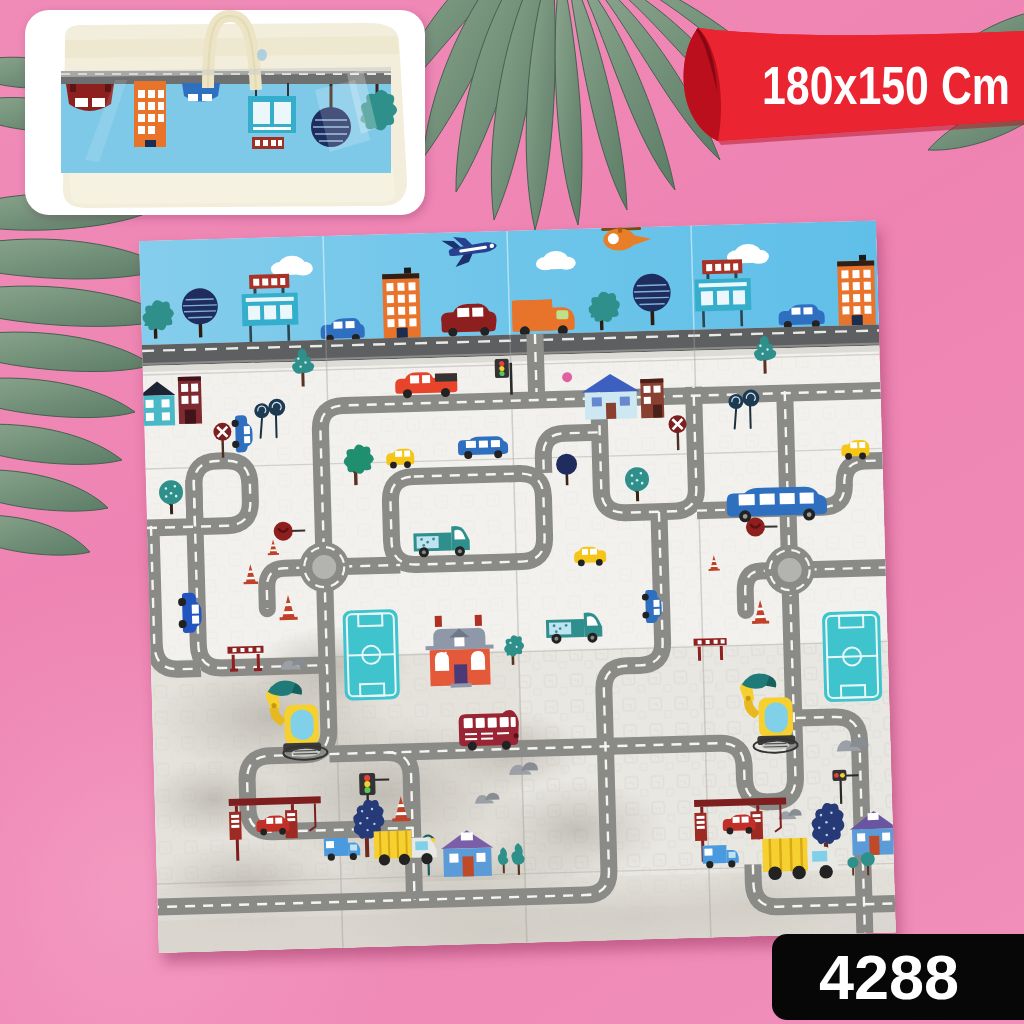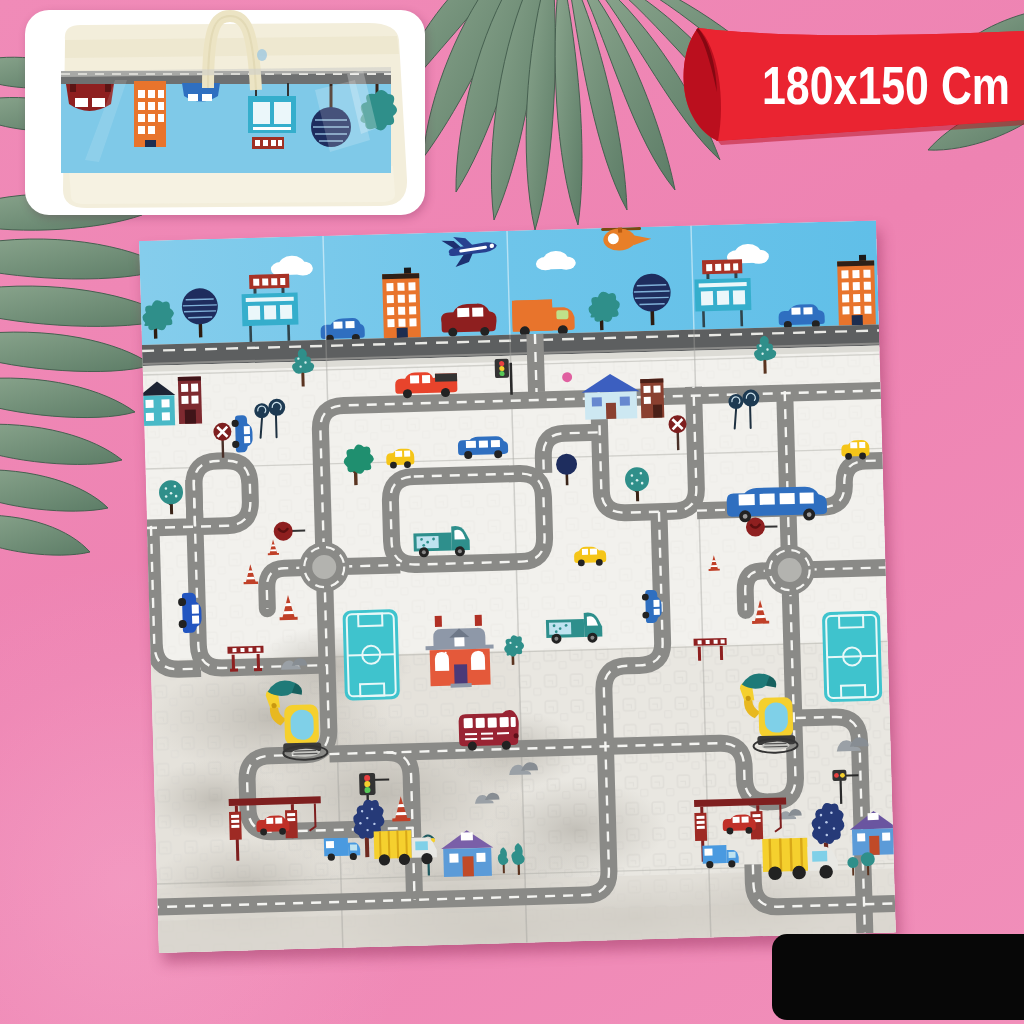--- a/index.html
+++ b/index.html
@@ -1099,13 +1099,14 @@
 <svg class="abs" style="left:660px;top:0" width="364" height="220" viewBox="0 0 364 220">
 <path d="M38 28 C28 40 22 62 24 86 C26 112 40 133 58 141 L364 120 L364 31 C250 36 120 38 38 28 Z" fill="#e8212e"></path>
 <path d="M38 28 C58 46 64 100 56 141 L364 120 L364 31 C250 36 120 38 38 28 Z" fill="#ea2431"></path>
 <path d="M38 28 C28 40 22 62 24 86 C26 112 40 133 58 141 C66 100 58 46 38 28 Z" fill="#bb0f1e"></path>
 <path d="M38 28 C50 42 56 66 57 92 C50 60 44 40 36 30 Z" fill="#850812"></path>
 <path d="M58 141 L364 120 L364 125 L61 145 Z" fill="#b80e1c" opacity=".5"></path>
 <text x="226" y="104" font-family="Liberation Sans, sans-serif" font-size="54" font-weight="bold" fill="#ffffff" text-anchor="middle" textLength="248" lengthAdjust="spacingAndGlyphs">180x150 Cm</text>
 </svg>
 
 <div class="abs" style="left:772px;top:934px;width:290px;height:86px;background:#070707;border-radius:15px;"></div>
+<div class="abs" style="left:772px;top:934px;width:234px;height:86px;color:#fff;font-size:63px;font-weight:bold;text-align:center;line-height:86px;">4288</div>
 </div>
 
 </body></html>

